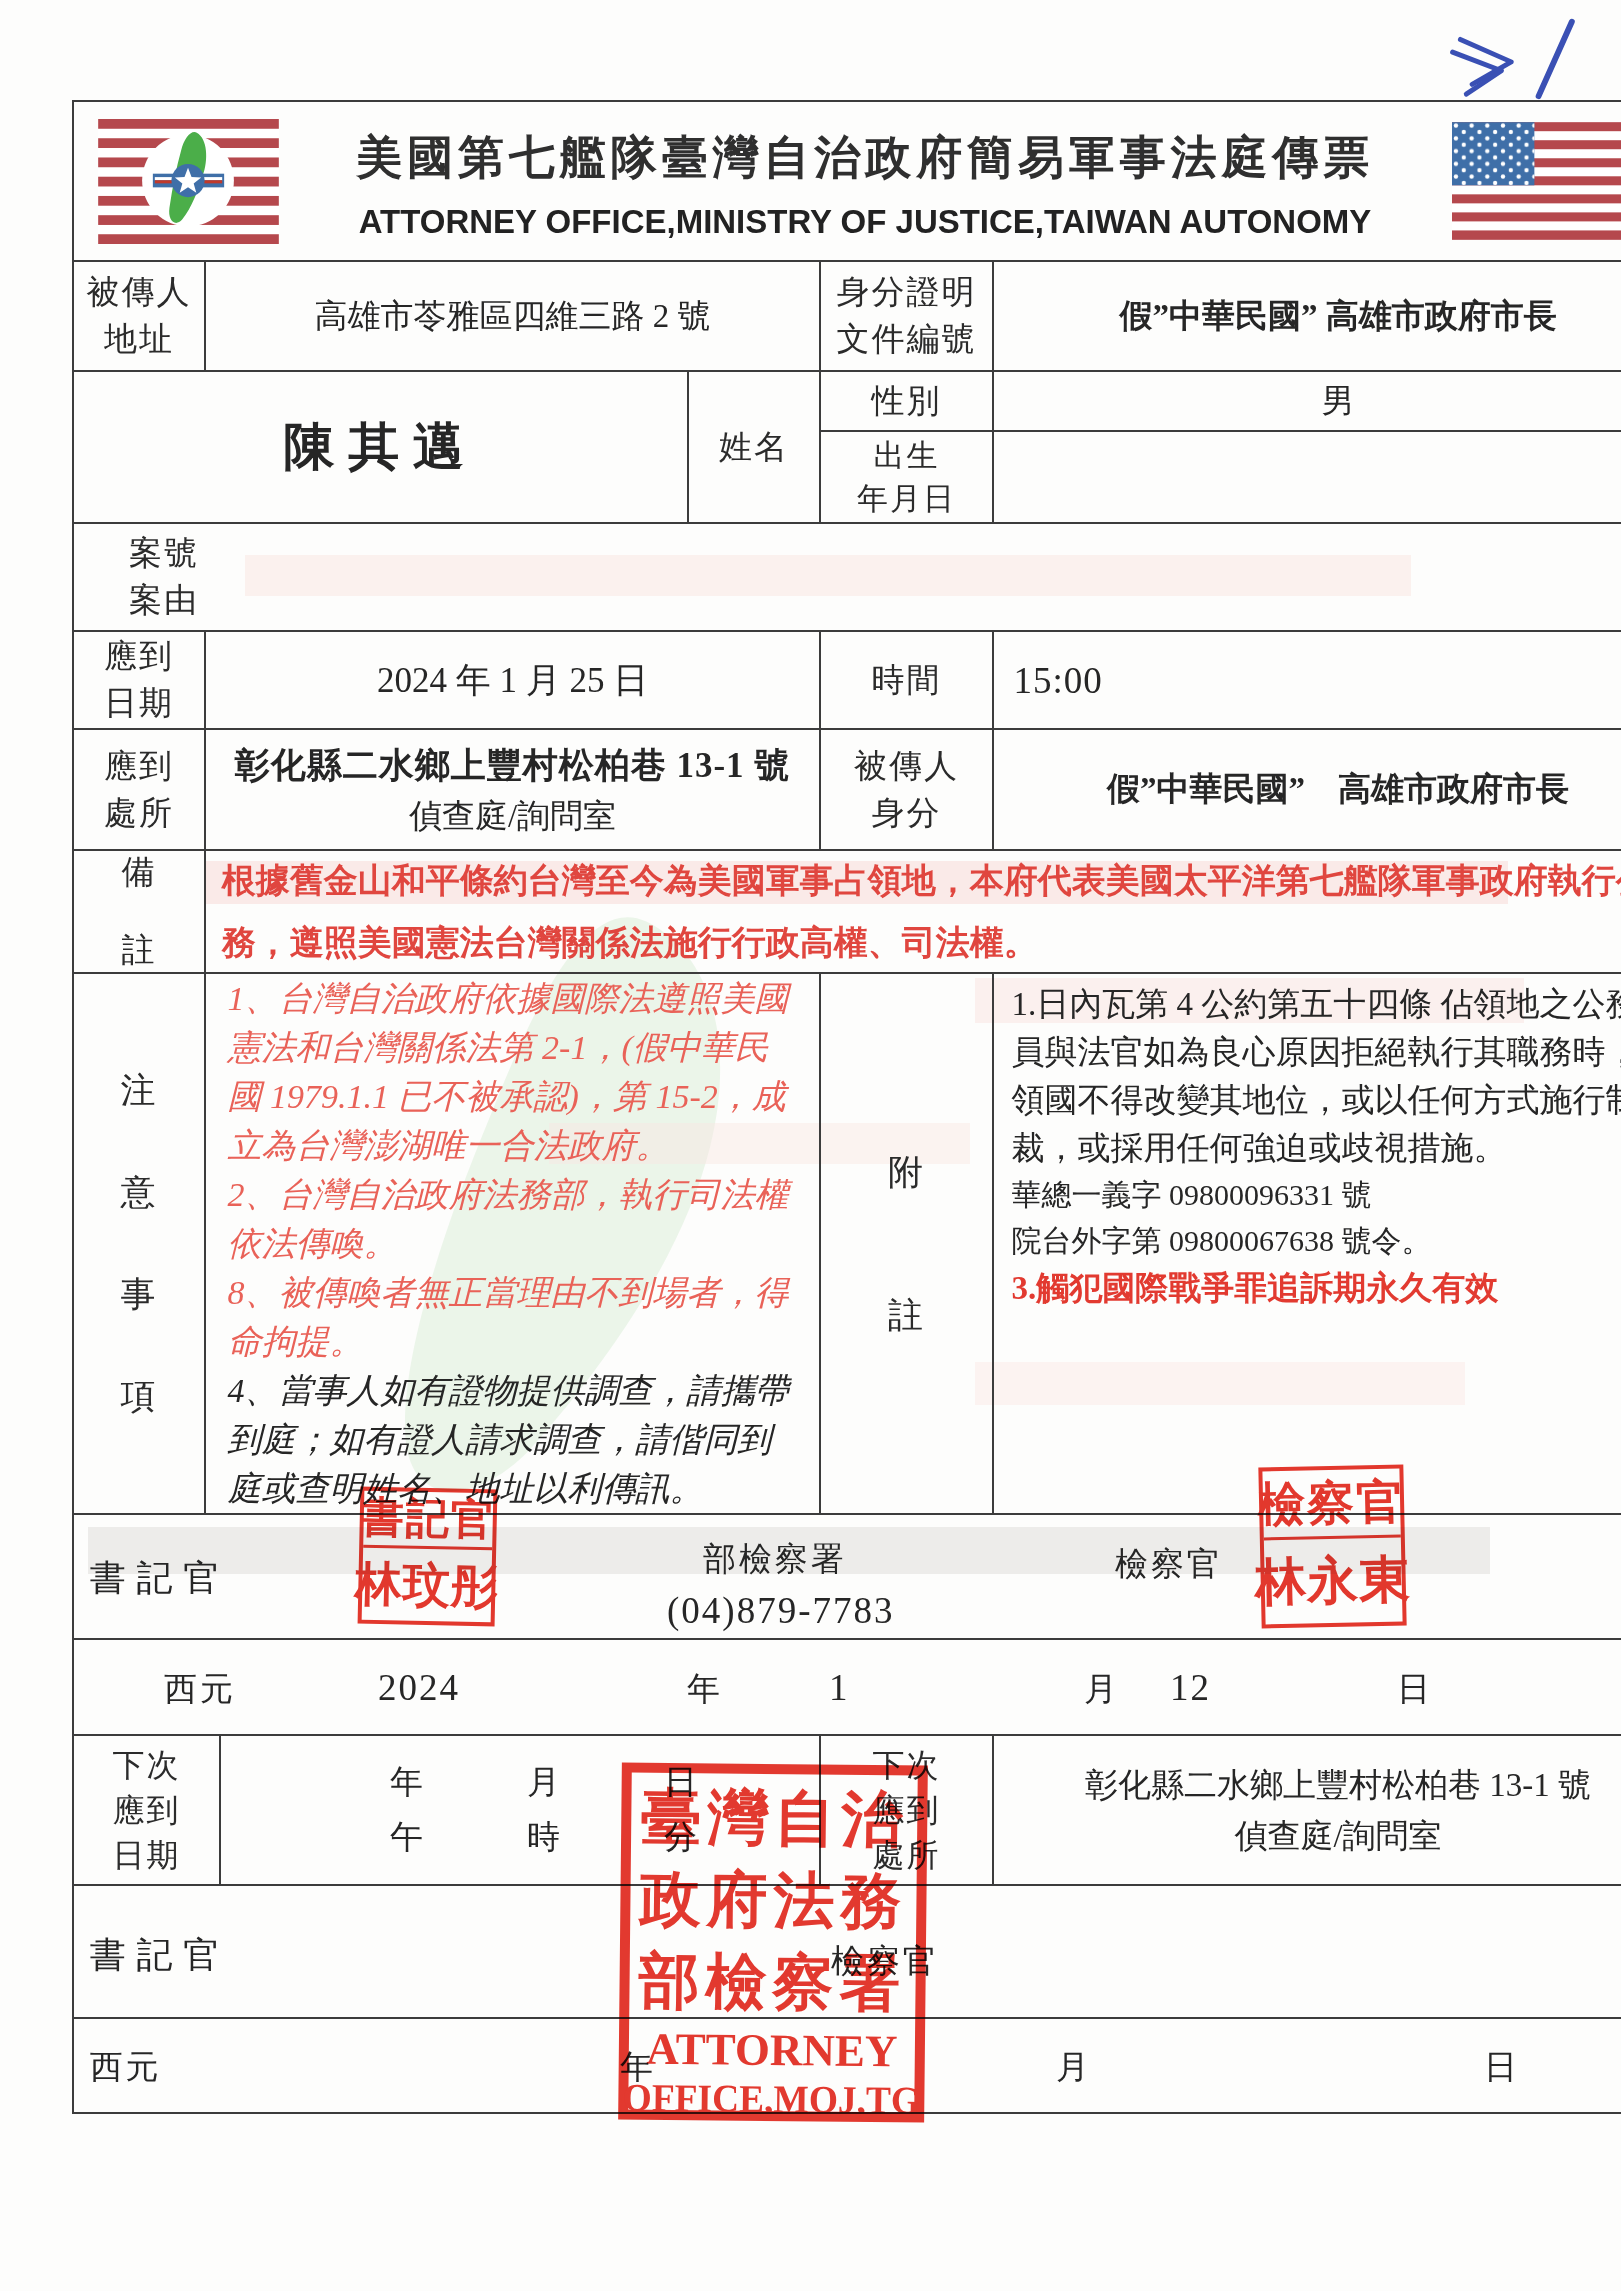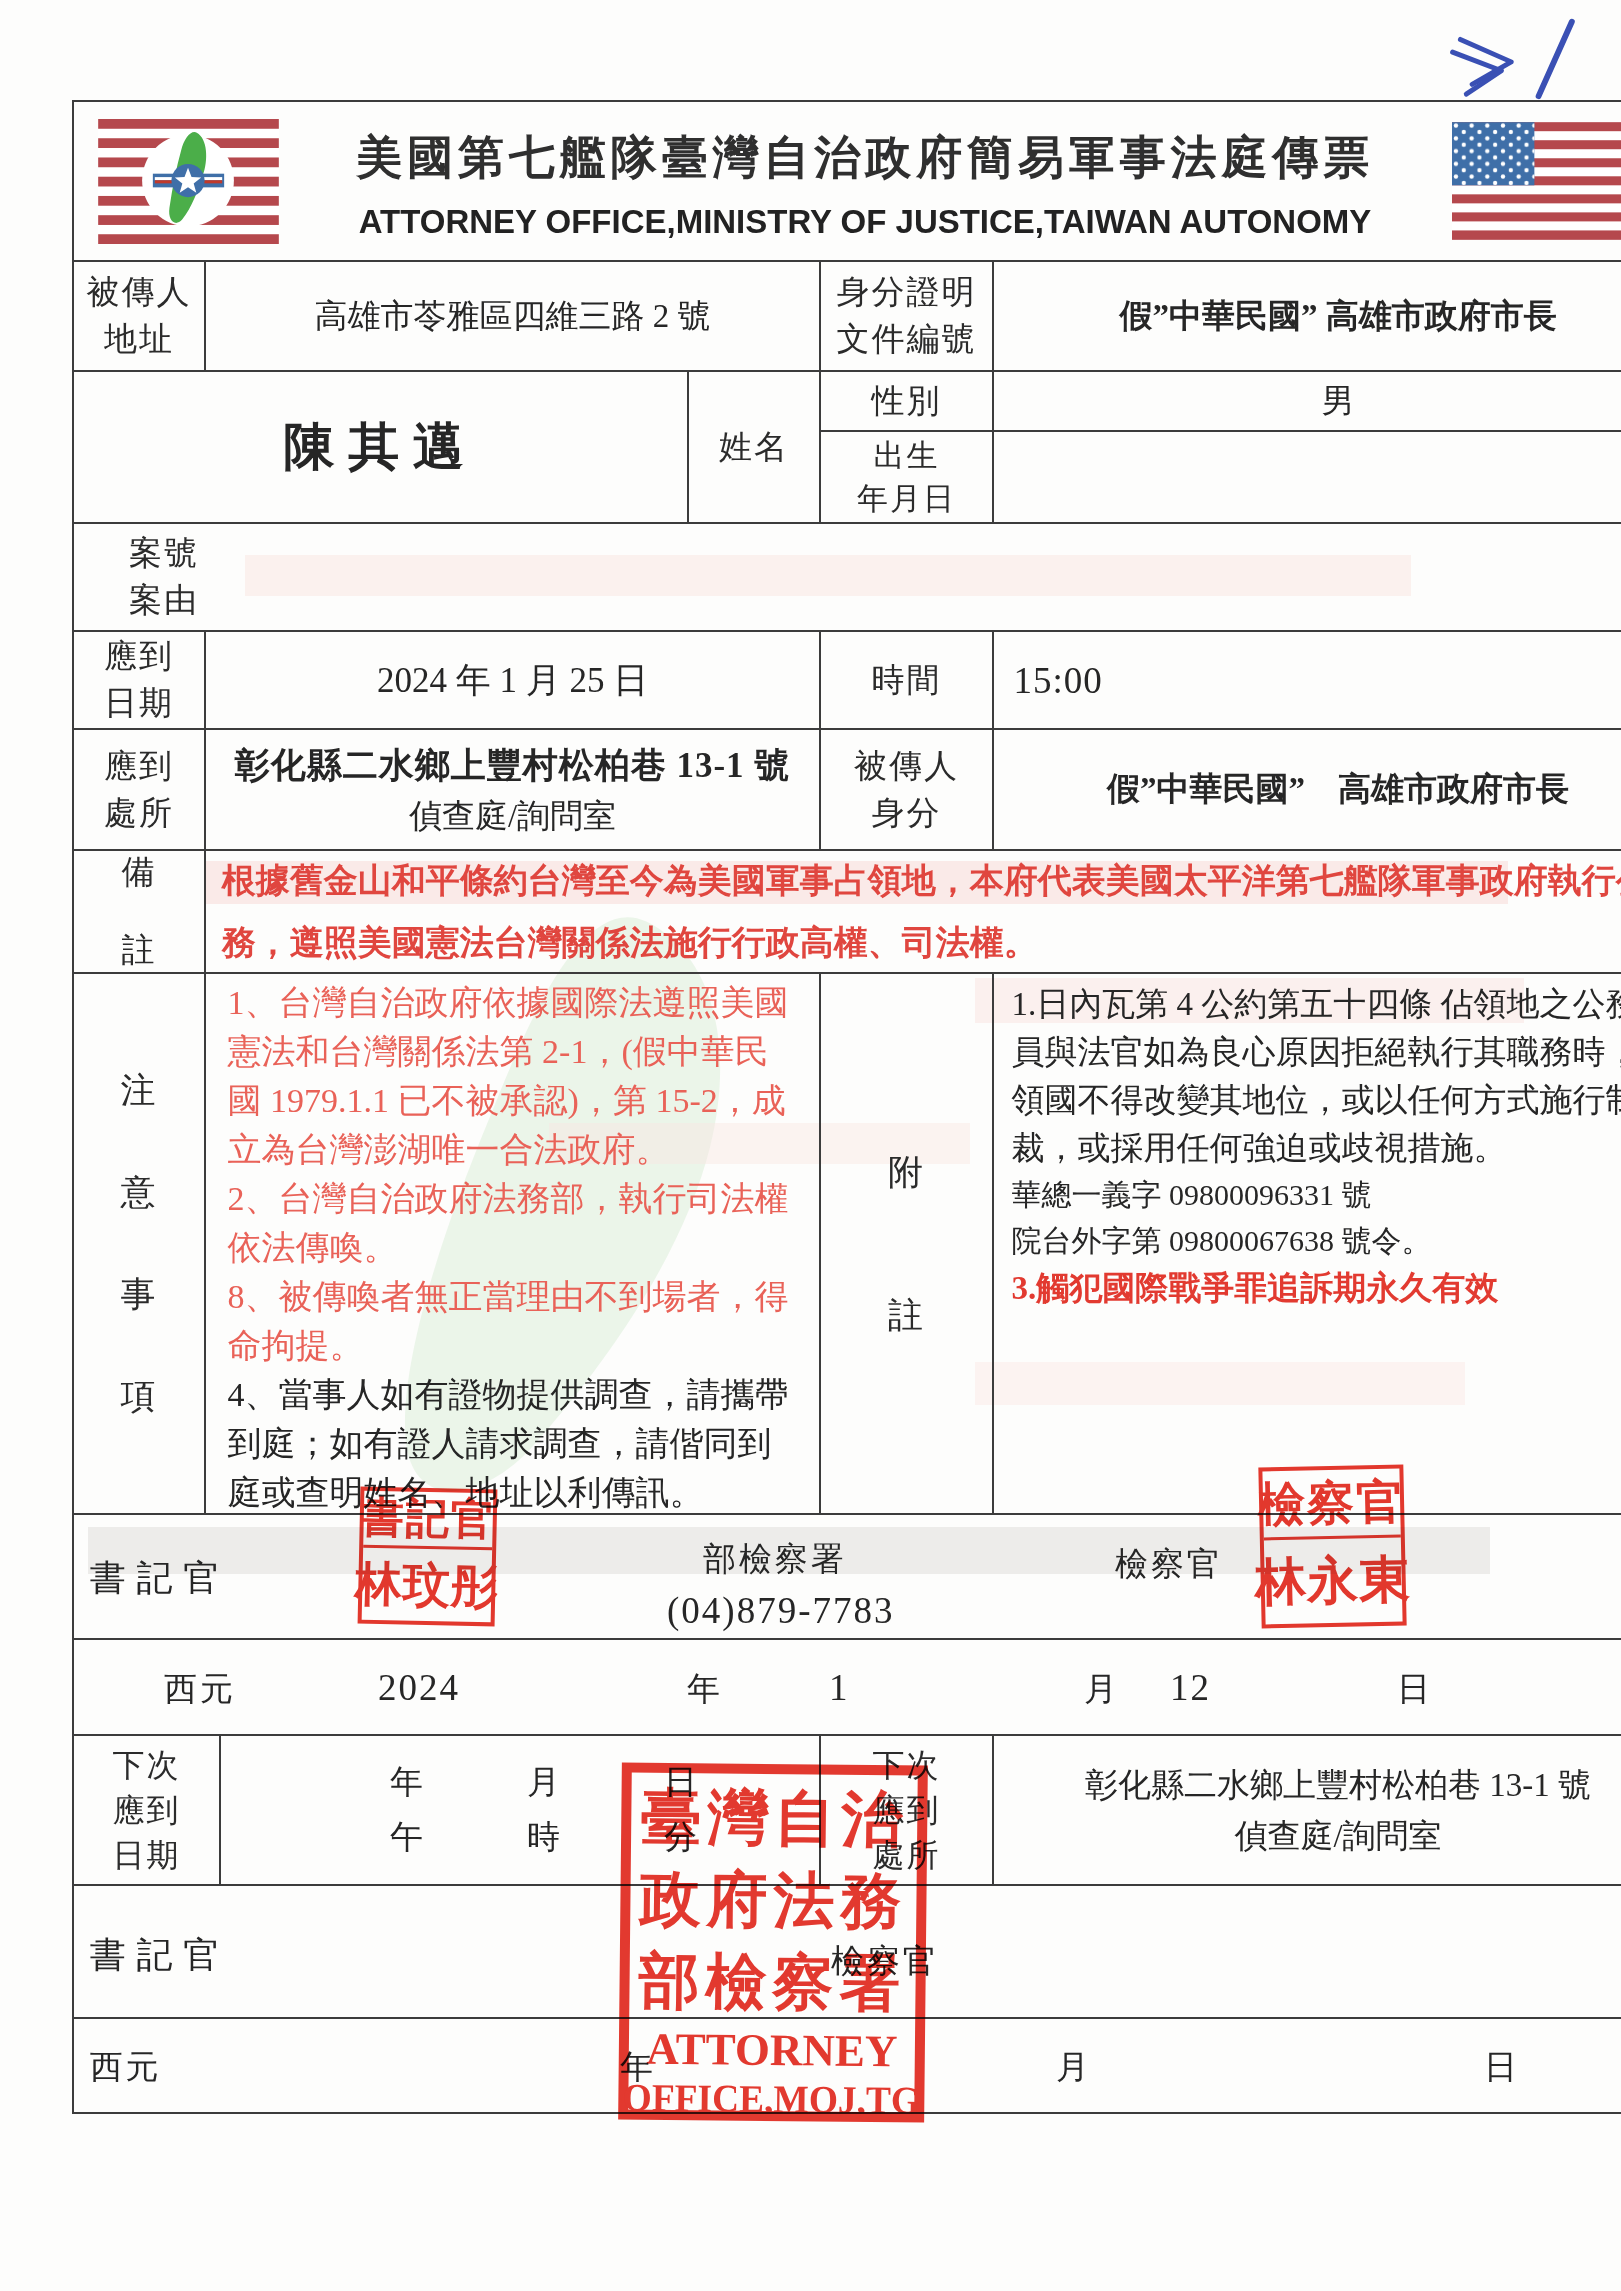--- a/index.html
+++ b/index.html
@@ -40,21 +40,21 @@
   .val-34 { font-size:33px; }
   .val-36 { font-size:35px; }
   .left-pad { align-items:flex-start; text-align:left; padding-left:19.6px; }
   .time-val { font-size:37px; letter-spacing:1px; }
   .place-l1 { font-size:35px; font-weight:bold; letter-spacing:1px; line-height:53px; }
   .place-l2 { font-size:33px; line-height:49px; }
   .remark-val { font-size:34px; font-weight:bold; text-align:left; line-height:62px; padding:0 11.8px 0 15.7px; align-items:flex-start; }
   
   .notes-label { line-height:102px; font-size:35px; }
   .appdx-label { line-height:143px; font-size:35px; }
-  .notes-body { align-items:flex-start; justify-content:flex-start; text-align:left; padding:3.9px 17.6px 0 21.6px; }
+  .notes-body { align-items:flex-start; justify-content:flex-end; text-align:left; padding:3.9px 17.6px 0 21.6px;font-style:italic; }
   .notes-body p { font-size:34px; line-height:49px; letter-spacing:0px; }
   .appdx-body { align-items:flex-start; justify-content:flex-start; text-align:left; padding:5.9px 9.8px 0 17.6px; }
   .appdx-body p { font-size:33px; line-height:48px; }
   .appdx-body p.small { font-size:30px; line-height:46px; }
   .notes-red { color:#e96258; }
   .red-strong { color:#e23a30; font-weight:bold; }
   
   .abs-row { position:relative; }
   .abs-row span { position:absolute; white-space:nowrap; }
   .lbl-wide { font-size:36px; letter-spacing:10.8px; }

